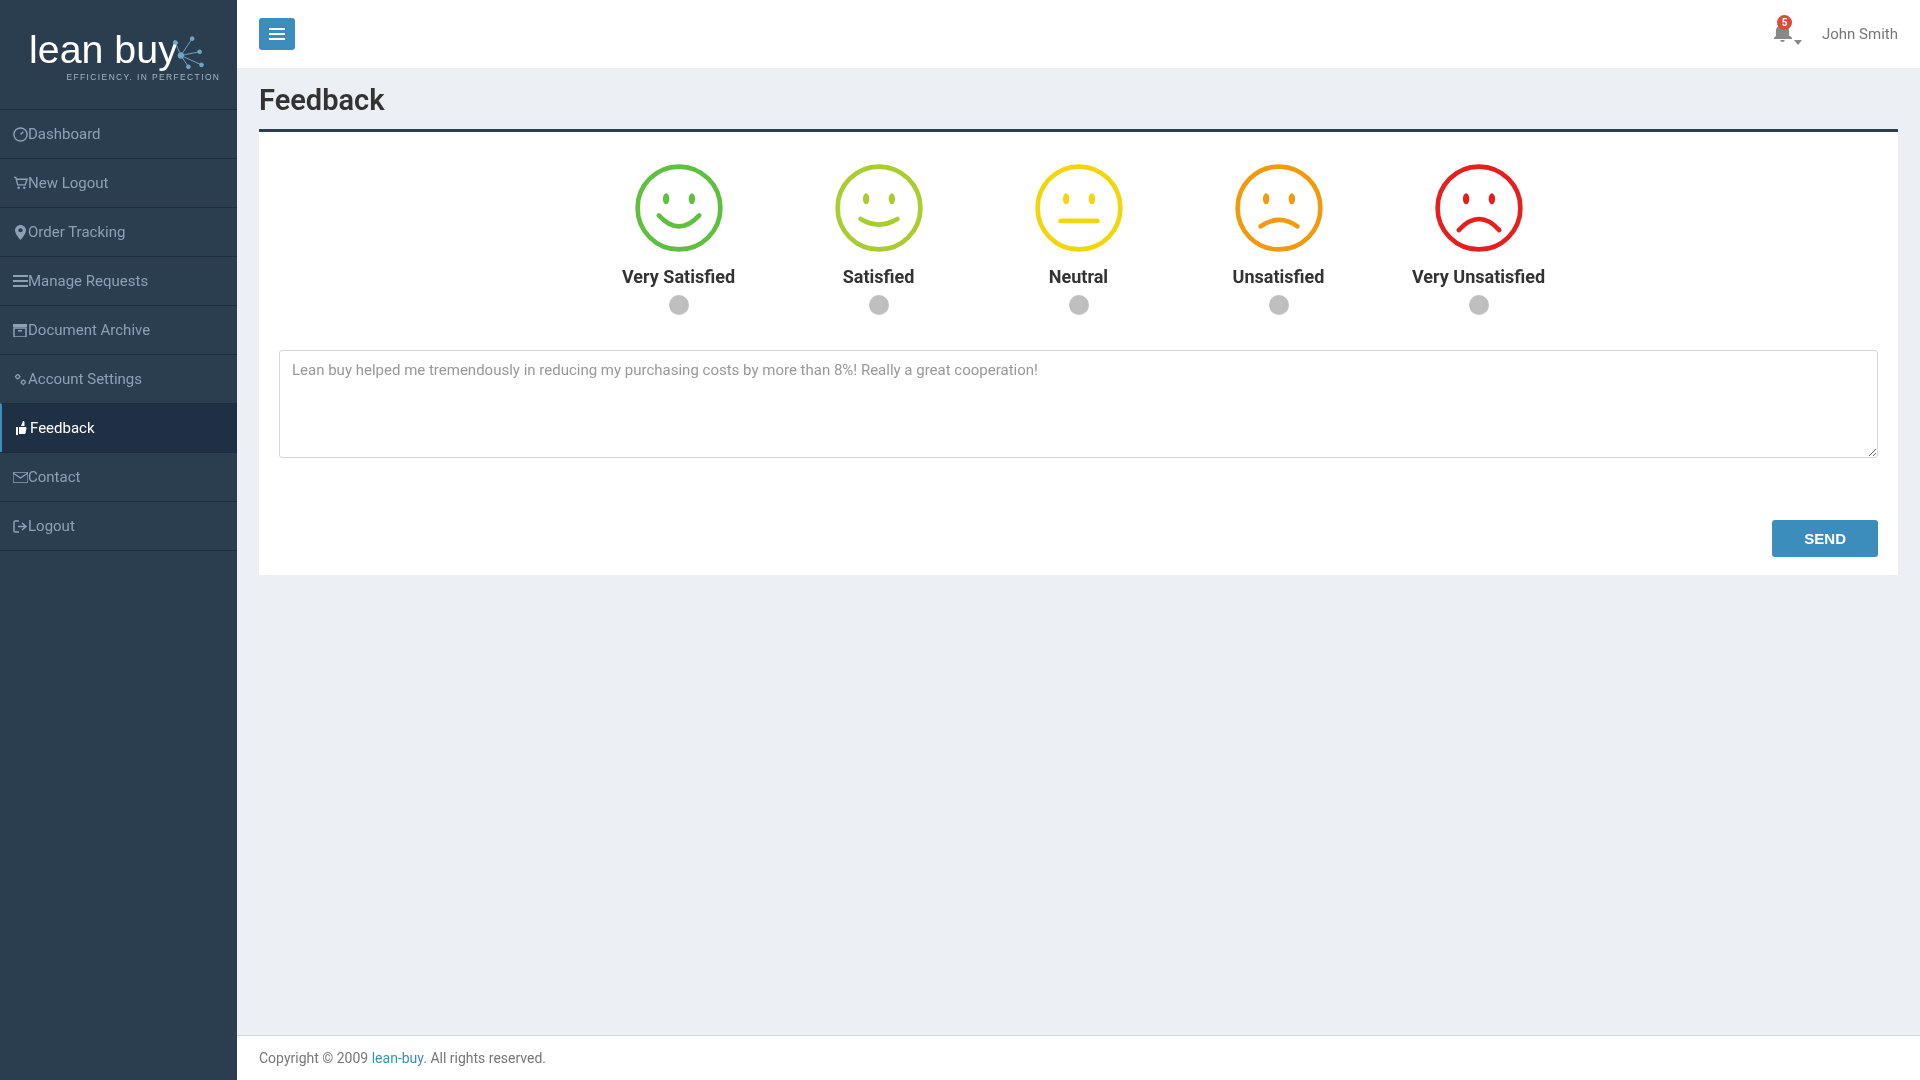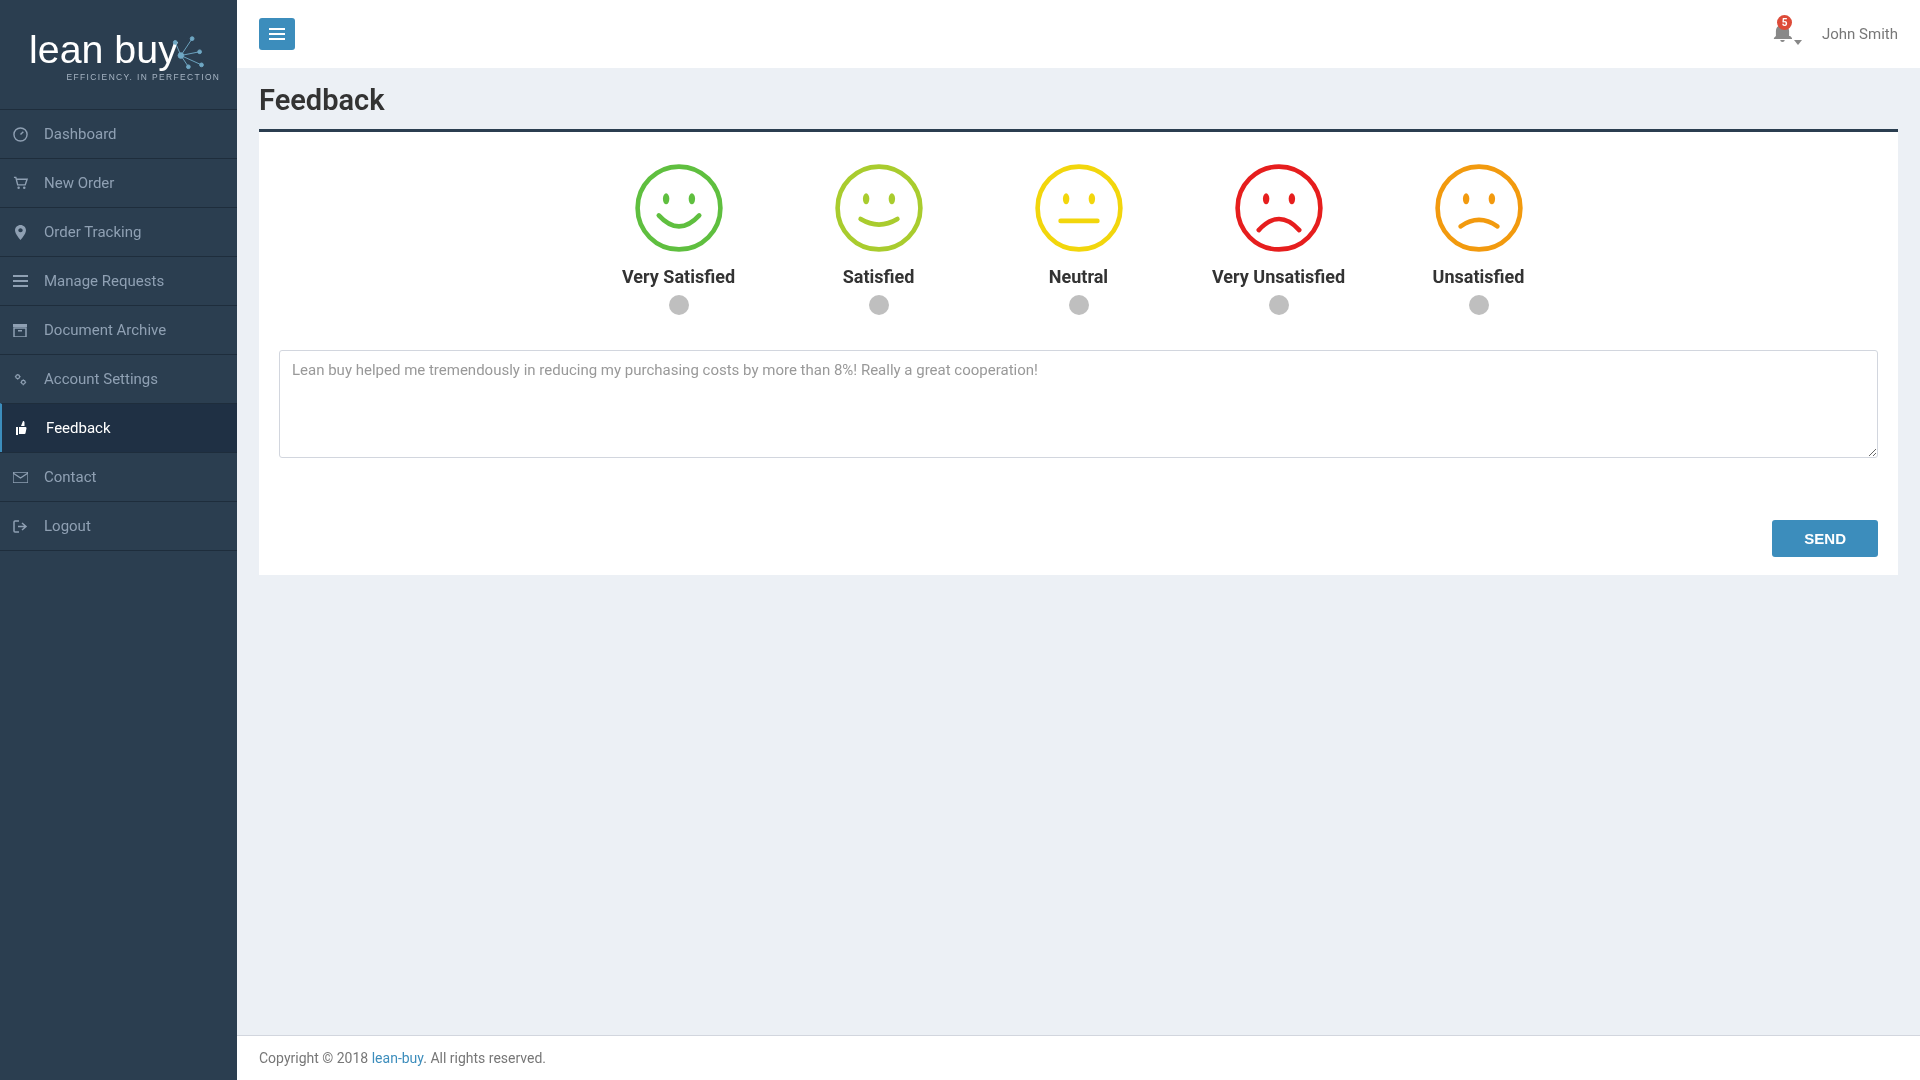--- a/index.html
+++ b/index.html
@@ -8,21 +8,21 @@
     .wrapper { display: flex; min-height: 100vh; }
     
     
     .sidebar { width: 237px; background: #2b3e50; color: #fff; display: flex; flex-direction: column; flex-shrink: 0; }
     .logo-area { padding: 18px 10px 12px; text-align: center; }
     .logo-svg { width: 200px; height: 75px; }
     
     .sidebar-menu { list-style: none; }
     .sidebar-menu li { border-top: 1px solid #1e2d3c; }
     .sidebar-menu li:last-child { border-bottom: 1px solid #1e2d3c; }
-    .sidebar-menu a { display: flex; align-items: center; padding: 15px 12px; color: #8fa0b3; text-decoration: none; font-size: 15px; gap: 16px; }
+    .sidebar-menu a { display: flex; align-items: center; padding: 15px 12px; color: #8fa0b3; text-decoration: none; font-size: 15px; gap: 0; }
     .sidebar-menu li.active { background: #1f3044; border-left: 2px solid #3c8dbc; }
     .sidebar-menu li.active a { color: #fff; }
     .menu-icon { width: 16px; display: inline-flex; justify-content: center; }
     
     
     .main { flex: 1; display: flex; flex-direction: column; min-width: 0; }
     .top-header { background: #fff; padding: 18px 22px; display: flex; align-items: center; justify-content: space-between; }
     .hamburger-btn { background: #3c8dbc; border: none; color: #fff; width: 36px; height: 32px; border-radius: 3px; cursor: pointer; display: flex; align-items: center; justify-content: center; }
     .header-right { display: flex; align-items: center; gap: 30px; }
     .bell-wrap { position: relative; }
@@ -89,21 +89,21 @@
         </li>
       <li>
           <a href="#">
         <span class="menu-icon">
               <svg width="15" height="14" viewBox="0 0 16 14" fill="currentColor">
                 <path d="M1 1h2l2 8h8l2-6H4" fill="none" stroke="currentColor" stroke-width="1.5"></path>
                 <circle cx="6" cy="12" r="1.3"></circle>
                 <circle cx="12" cy="12" r="1.3"></circle>
               </svg>
             </span>
-        <span>New Order</span>
+        <span>New Logout</span>
       </a>
         </li>
       <li>
           <a href="#">
         <span class="menu-icon">
               <svg width="11" height="15" viewBox="0 0 11 15" fill="currentColor">
                 <path d="M5.5 0C2.5 0 0 2.3 0 5.2c0 3.9 5.5 9.8 5.5 9.8s5.5-5.9 5.5-9.8C11 2.3 8.5 0 5.5 0zm0 7.2c-1.2 0-2.2-1-2.2-2s1-2 2.2-2 2.2 1 2.2 2-1 2-2.2 2z"></path>
               </svg>
             </span>
         <span>Order Tracking</span>
@@ -236,46 +236,46 @@
               <ellipse cx="36" cy="40" rx="3.5" ry="6" fill="#f2d60c"></ellipse>
               <ellipse cx="64" cy="40" rx="3.5" ry="6" fill="#f2d60c"></ellipse>
               <line x1="30" y1="64" x2="70" y2="64" stroke="#f2d60c" stroke-width="5" stroke-linecap="round"></line>
             </svg>
             <div class="smiley-label">Neutral</div>
             <div class="radio-dot"></div>
           </div>
 
           <div class="smiley-opt">
             <svg class="smiley-face" viewBox="0 0 100 100">
+              <circle cx="50" cy="50" r="45" fill="none" stroke="#f29a0e" stroke-width="5"></circle>
+              <ellipse cx="36" cy="40" rx="3.5" ry="6" fill="#f29a0e"></ellipse>
+              <ellipse cx="64" cy="40" rx="3.5" ry="6" fill="#f29a0e"></ellipse>
+              <path d="M30 70 Q50 56 70 70" fill="none" stroke="#f29a0e" stroke-width="5" stroke-linecap="round"></path>
+            </svg>
+            <div class="smiley-label">Unsatisfied</div>
+            <div class="radio-dot"></div>
+          </div>
+
+          <div class="smiley-opt">
+            <svg class="smiley-face" viewBox="0 0 100 100">
               <circle cx="50" cy="50" r="45" fill="none" stroke="#e61e1e" stroke-width="5"></circle>
               <ellipse cx="36" cy="40" rx="3.5" ry="6" fill="#e61e1e"></ellipse>
               <ellipse cx="64" cy="40" rx="3.5" ry="6" fill="#e61e1e"></ellipse>
               <path d="M28 74 Q50 50 72 74" fill="none" stroke="#e61e1e" stroke-width="5" stroke-linecap="round"></path>
             </svg>
             <div class="smiley-label">Very Unsatisfied</div>
-            <div class="radio-dot"></div>
-          </div>
-
-          <div class="smiley-opt">
-            <svg class="smiley-face" viewBox="0 0 100 100">
-              <circle cx="50" cy="50" r="45" fill="none" stroke="#f29a0e" stroke-width="5"></circle>
-              <ellipse cx="36" cy="40" rx="3.5" ry="6" fill="#f29a0e"></ellipse>
-              <ellipse cx="64" cy="40" rx="3.5" ry="6" fill="#f29a0e"></ellipse>
-              <path d="M30 70 Q50 56 70 70" fill="none" stroke="#f29a0e" stroke-width="5" stroke-linecap="round"></path>
-            </svg>
-            <div class="smiley-label">Unsatisfied</div>
             <div class="radio-dot"></div>
           </div>
         </div>
 
         <textarea class="feedback-textarea" placeholder="Lean buy helped me tremendously in reducing my purchasing costs by more than 8%! Really a great cooperation!" style=""></textarea>
 
         <div class="send-row">
           <button class="send-btn">SEND</button>
         </div>
       </div>
     </div>
 
     <footer class="footer">
-      <span>Copyright © 2018 </span><a href="#">lean-buy</a><span>. All rights reserved.</span>
+      <span>Copyright © 2009 </span><a href="#">lean-buy</a><span>. All rights reserved.</span>
     </footer>
   </div>
 </div>
 
 </body></html>

